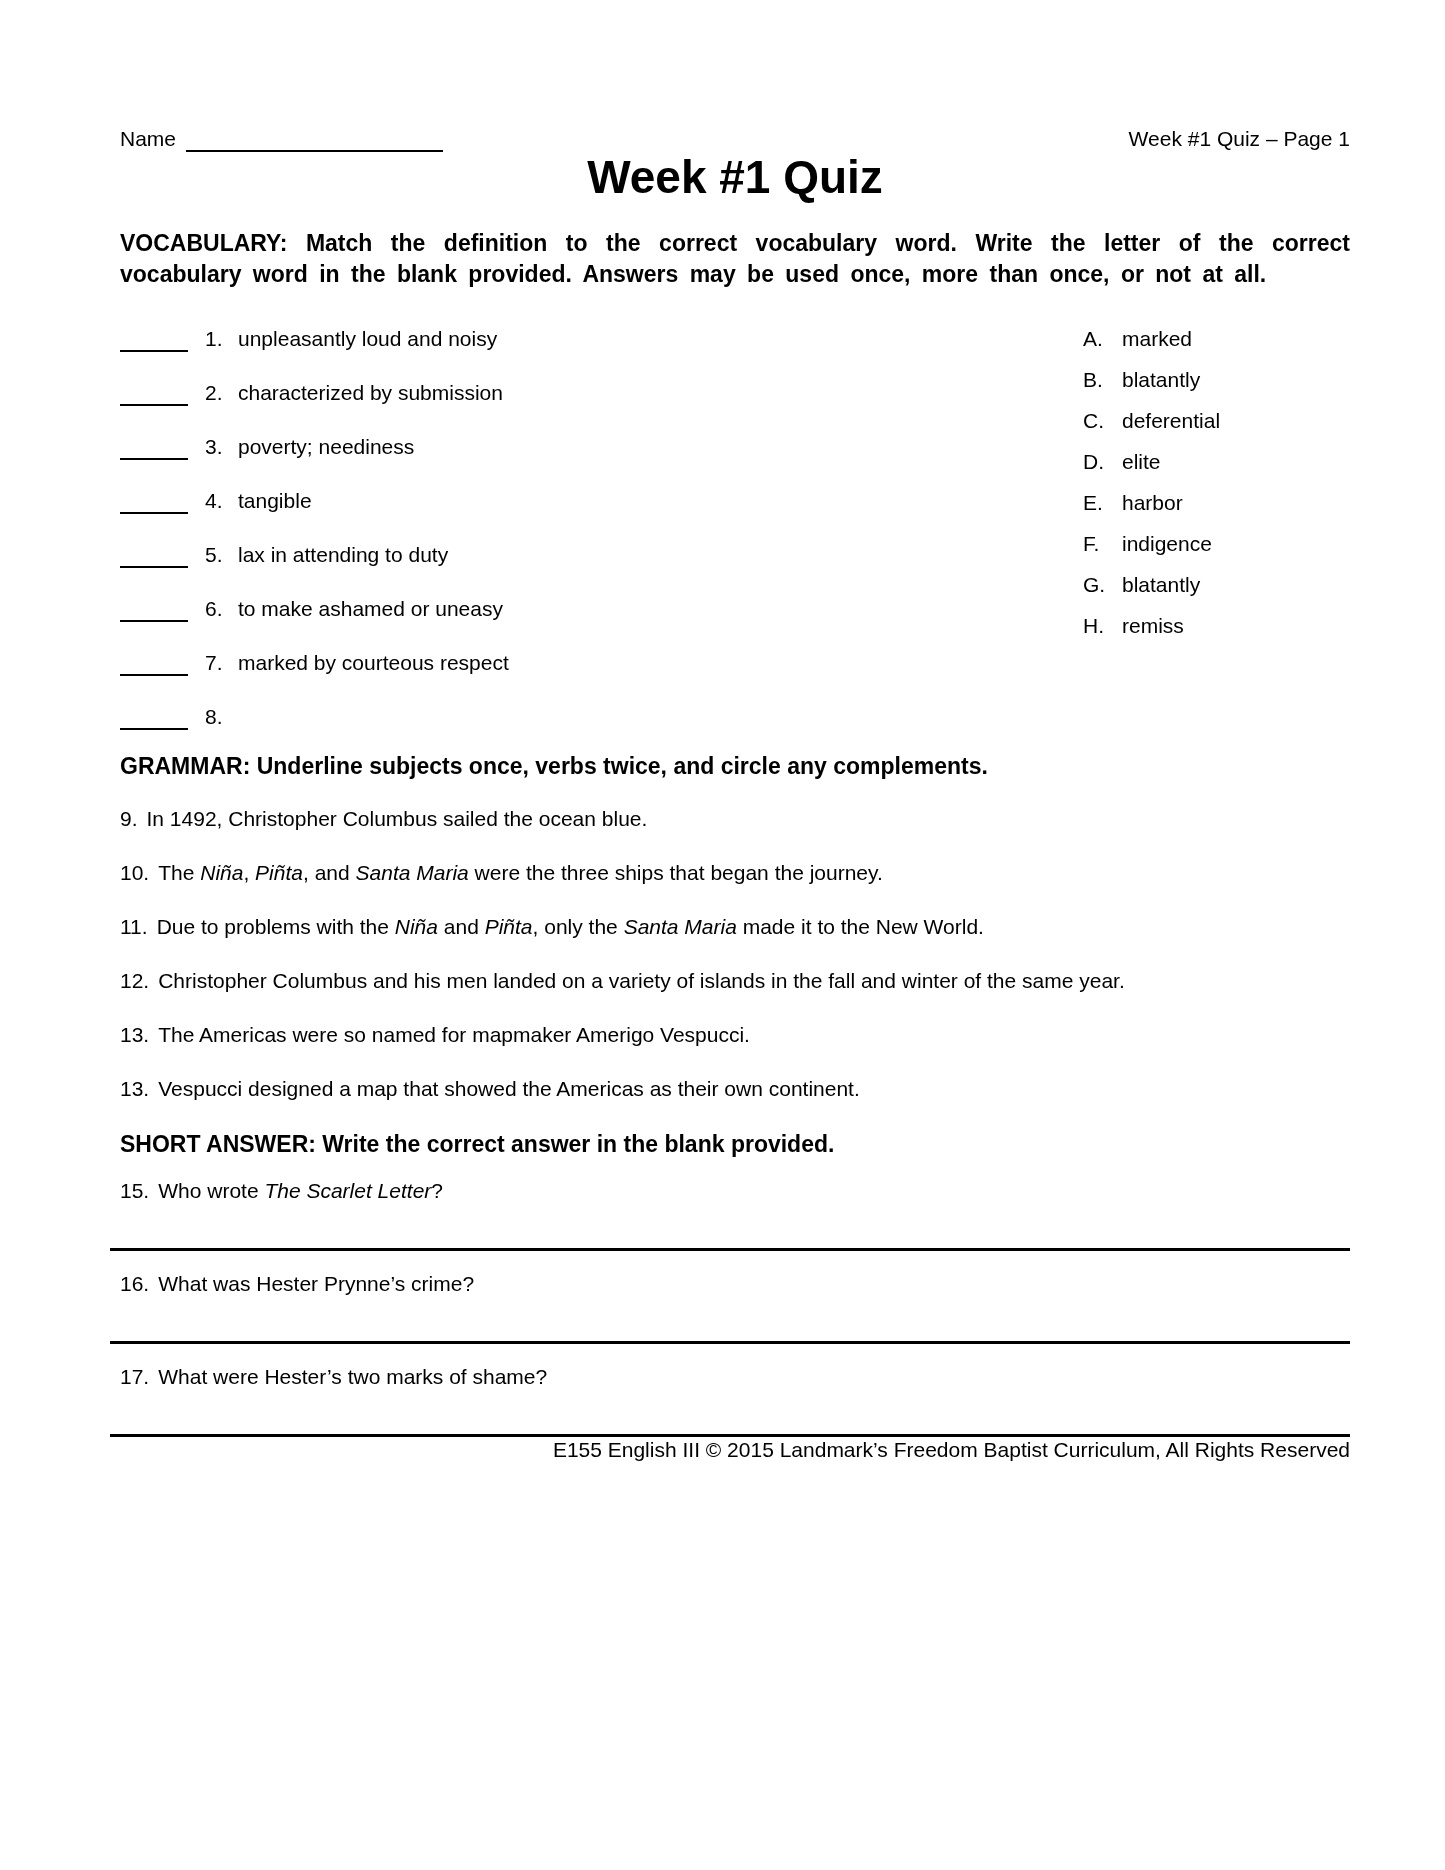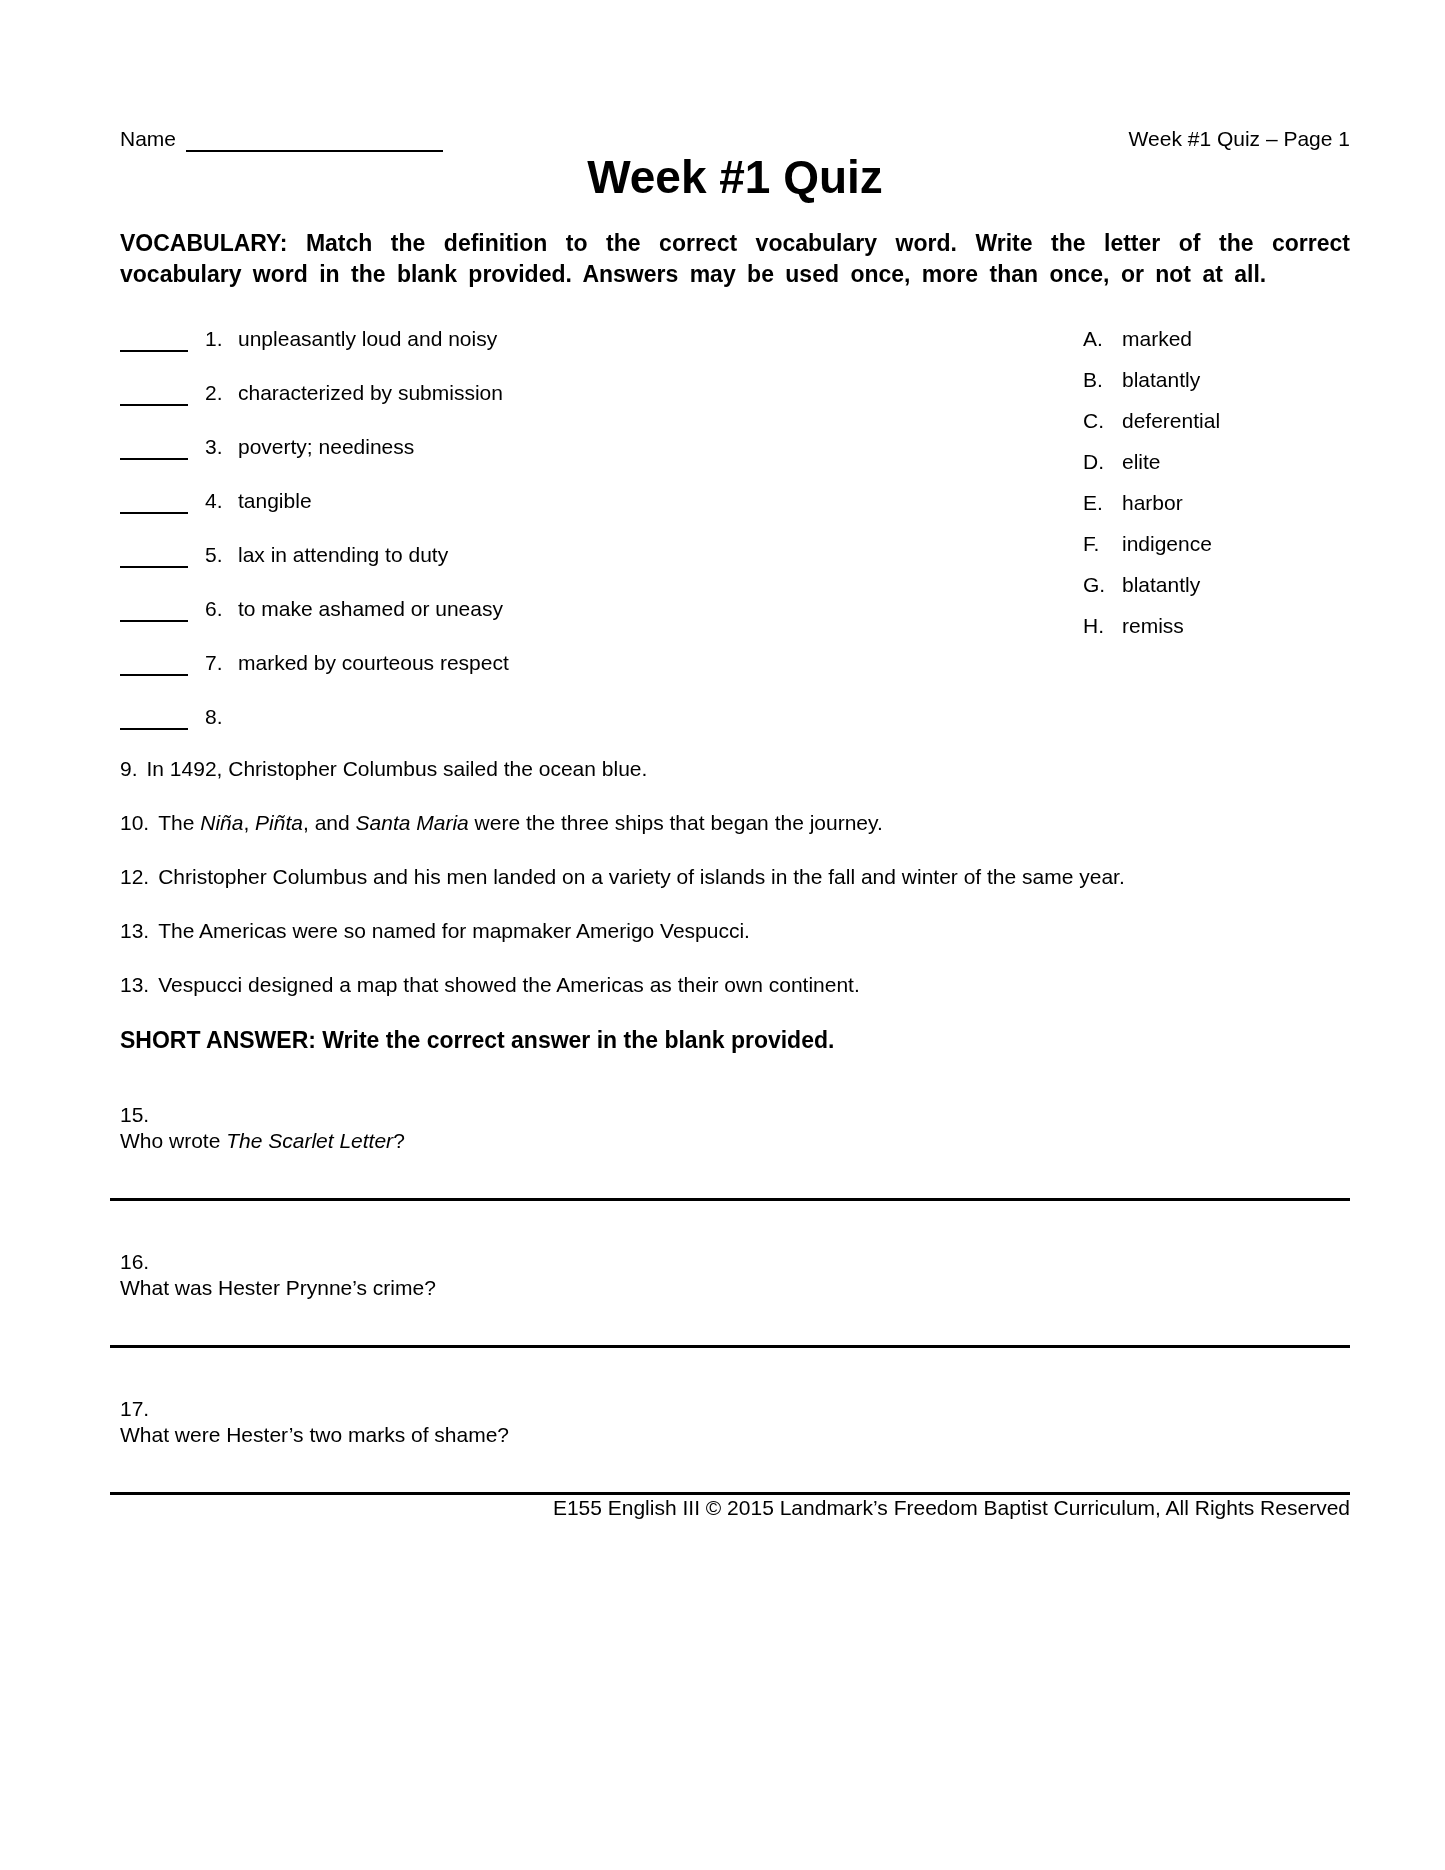--- a/index.html
+++ b/index.html
@@ -48,21 +48,21 @@
   .choice-letter { flex:0 0 39px; }
 
   .section-heading { font-size:23px; font-weight:bold; line-height:28px; margin-top:22px; }
   .sa-heading { margin-top:14px; }
 
   #grammar-items { margin-top:26px; }
   .g-item { display:flex; font-size:21px; line-height:26px; margin-bottom:28px; }
   .g-num { margin-right:9px; white-space:nowrap; }
   .g-text { flex:1 1 auto; }
 
-  .sa-q { display:flex; font-size:21px; line-height:26px; margin-top:48px;flex-direction:column; }
+  .sa-q { display:flex; font-size:21px; line-height:26px; margin-top:20px; }
   .answer-line { border-top:3px solid #000; margin-top:44px; margin-left:-10px; }
 
   .footer {
     text-align:right;
     font-size:21px; line-height:26px;
   }
 </style>
 </head>
 <body>
 
@@ -151,28 +151,33 @@
           <span class="choice-letter">G.</span>
           <span class="choice-word">blatantly</span>
         </div>
         <div class="choice-row">
           <span class="choice-letter">H.</span>
           <span class="choice-word">remiss</span>
         </div>
       </div>
   </div>
 
+  <h2 class="section-heading">GRAMMAR: Underline subjects once, verbs twice, and circle any complements.</h2>
   <div id="grammar-items">
       <div class="g-item">
         <span class="g-num">9.</span>
         <span class="g-text"><span>In 1492, Christopher Columbus sailed the ocean blue.</span></span>
       </div>
       <div class="g-item">
         <span class="g-num">10.</span>
         <span class="g-text"><span>The </span><i>Niña</i><span>, </span><i>Piñta</i><span>, and </span><i>Santa Maria</i><span> were the three ships that began the journey.</span></span>
+      </div>
+      <div class="g-item">
+        <span class="g-num">11.</span>
+        <span class="g-text"><span>Due to problems with the </span><i>Niña</i><span> and </span><i>Piñta</i><span>, only the </span><i>Santa Maria</i><span> made it to the New World.</span></span>
       </div>
       <div class="g-item">
         <span class="g-num">12.</span>
         <span class="g-text"><span>Christopher Columbus and his men landed on a variety of islands in the fall and winter of the same year.</span></span>
       </div>
       <div class="g-item">
         <span class="g-num">13.</span>
         <span class="g-text"><span>The Americas were so named for mapmaker Amerigo Vespucci.</span></span>
       </div>
       <div class="g-item">

